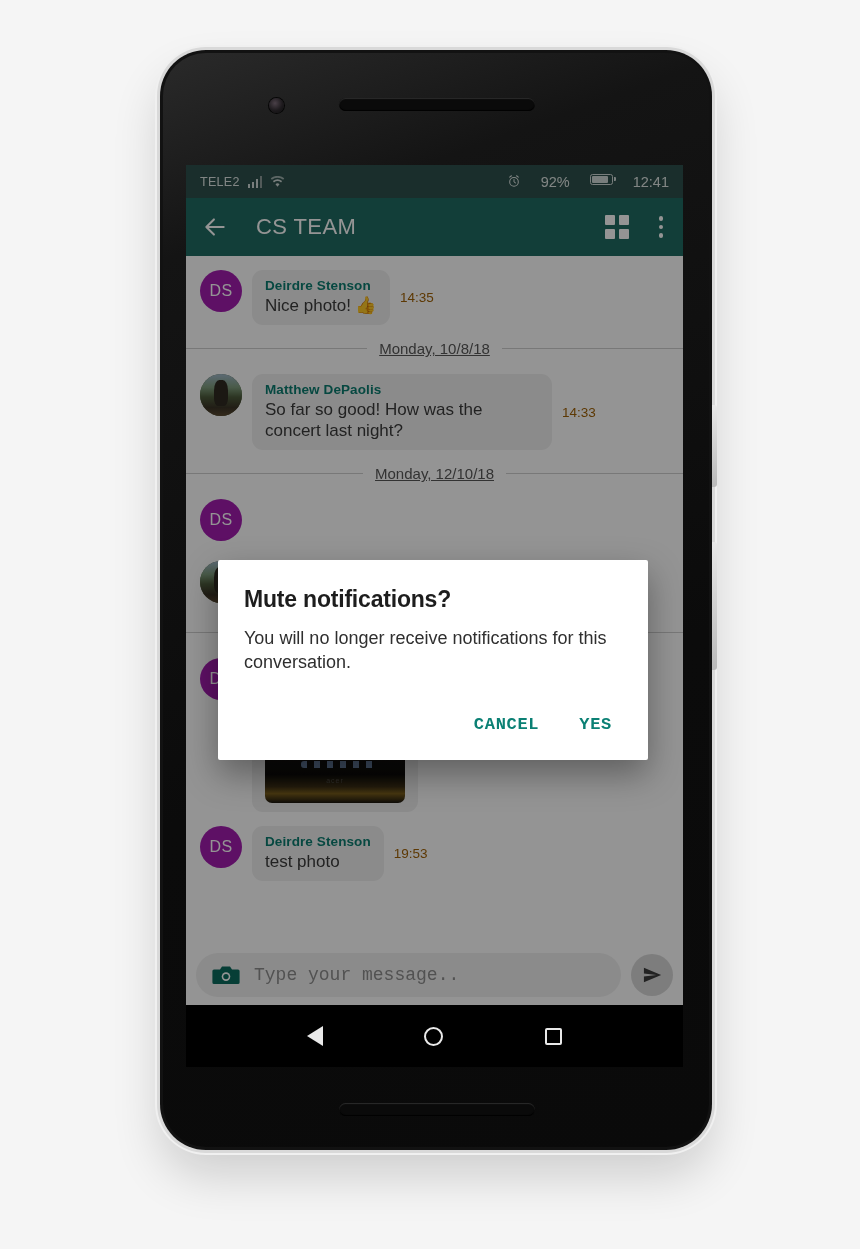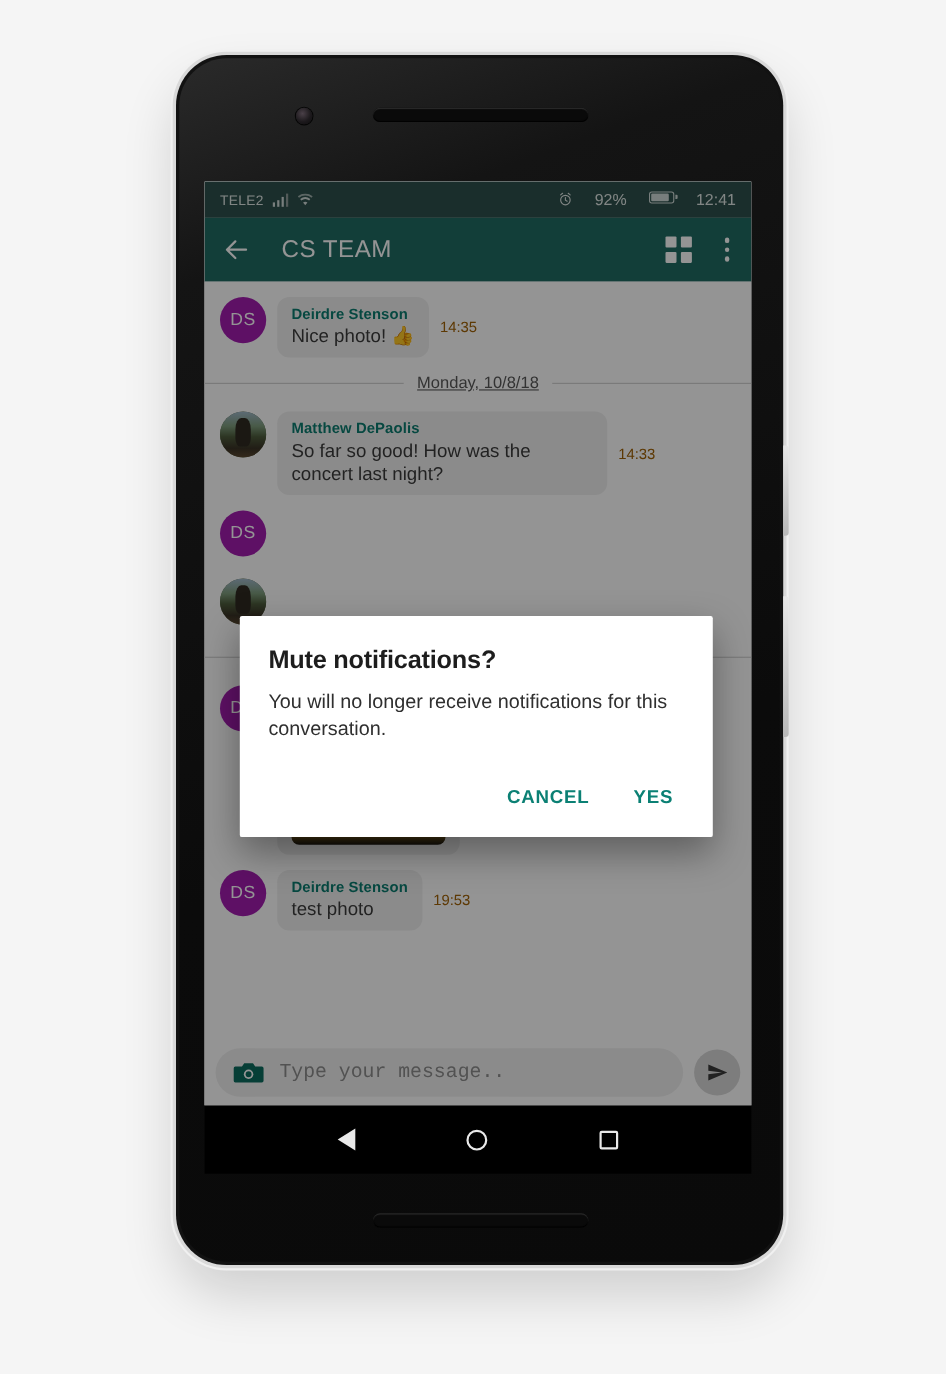--- a/index.html
+++ b/index.html
@@ -294,21 +294,21 @@
     font-size: 18px; color: #2f2f2f; line-height: 1.32;
   }
   .dialog-actions {
     display: flex; justify-content: flex-end; align-items: center;
     gap: 20px;
     margin-top: 32px; margin-bottom: 8px;
   }
   .dlg-btn {
     background: none; border: none;
     color: #0b8074;
-    font-family: Liberation Sans, sans-serif;
+    font-family: Liberation Mono, monospace;
     font-size: 17px; font-weight: bold; letter-spacing: .7px;
     padding: 8px 10px; cursor: pointer;
   }
 </style>
 </head>
 <body>
 
 <div class="scene">
 
   <div class="phone">
@@ -392,20 +392,25 @@
             <div class="avatar photo">
                 <span class="ph"></span>
               </div>
             <div class="bubble">
               <div class="sender">Matthew DePaolis</div>
               <div class="text">So far so good! How was the concert last night?</div>
             </div>
             <div class="time">14:33</div>
           </div>
 
+          <div class="divider">
+            <span class="line"></span>
+            <span class="lbl">Monday, 12/10/18</span>
+            <span class="line"></span>
+          </div>
 
           <div class="msg-row" style="height:62px;">
             <div class="avatar">DS</div>
           </div>
 
           <div class="msg-row" style="height:62px;">
             <div class="avatar photo">
                 <span class="ph"></span>
               </div>
           </div>

